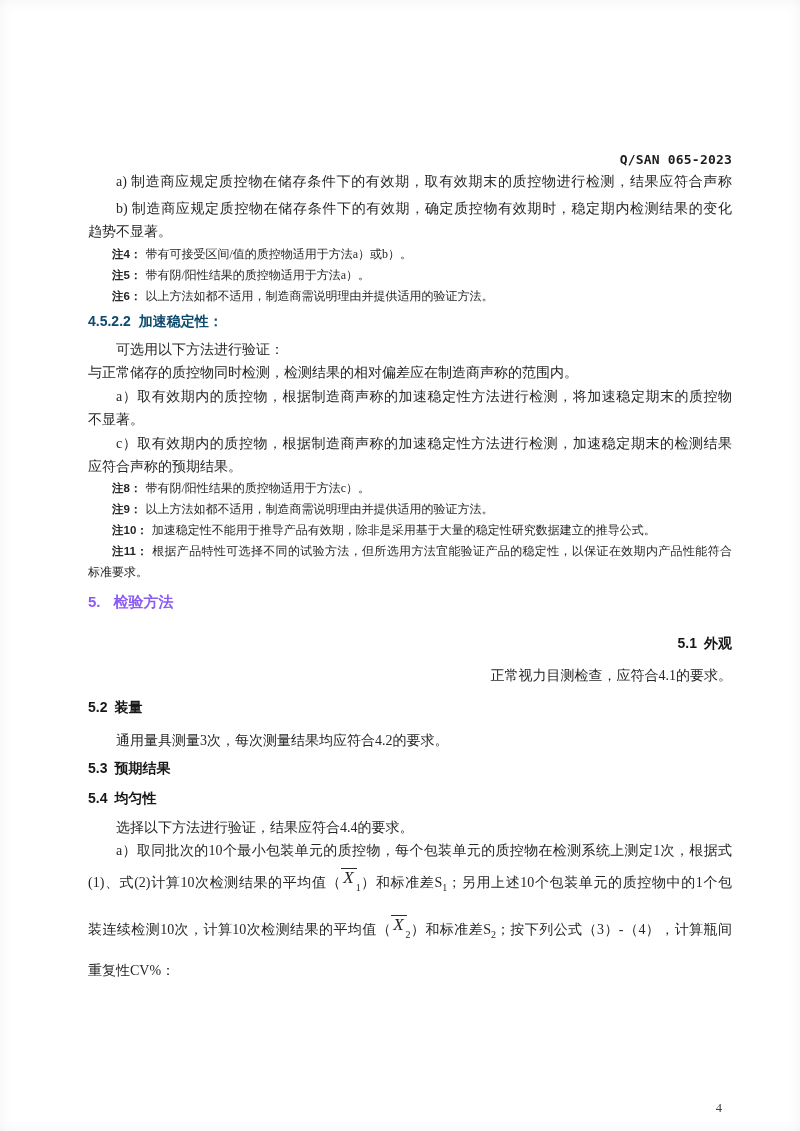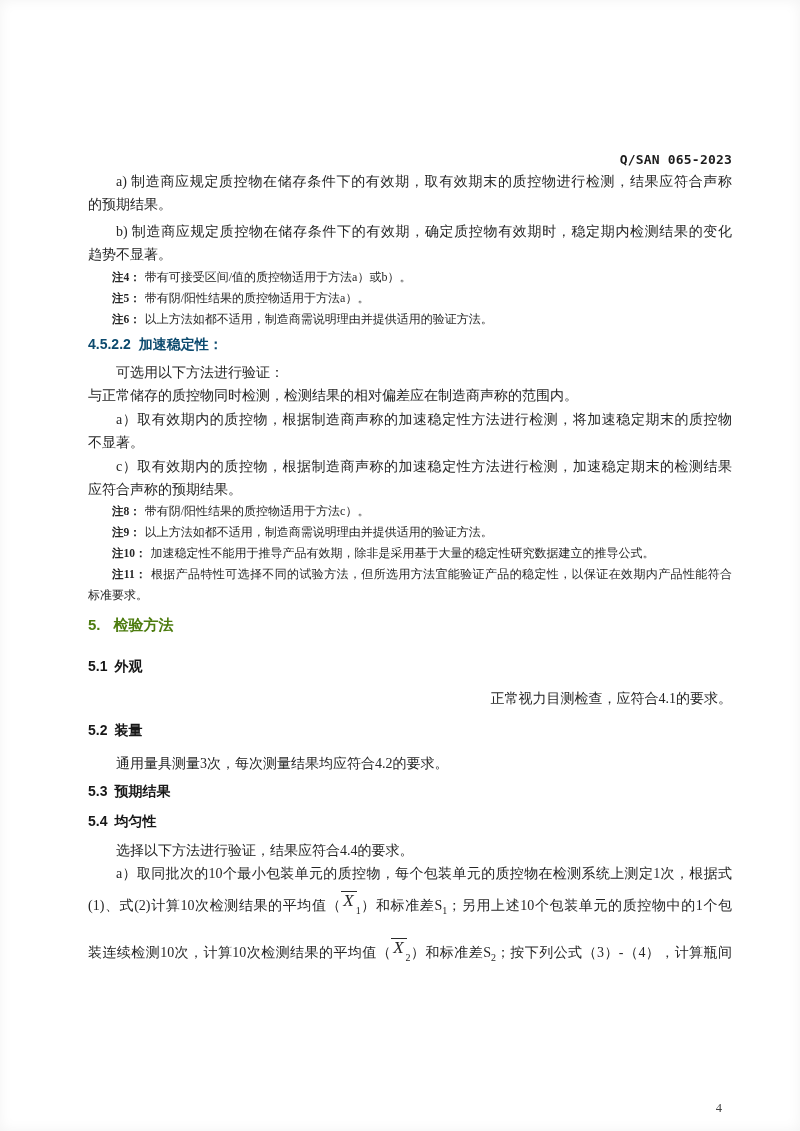--- a/index.html
+++ b/index.html
@@ -28,34 +28,34 @@
     line-height: 14px;
     letter-spacing: 0.2px;
     text-align: right;
     color: #1d1d1d;
   }
   .bl { font-size: 14px; line-height: 23px; }
   .ind { text-indent: 2em; }
   .j { text-align: justify; text-align-last: justify; }
   .note { font-size: 12px; line-height: 21px; text-indent: 2em; }
   .nlab {
-    font-family: Liberation Serif, serif;
+    font-family: Liberation Sans, sans-serif;
     font-weight: bold; font-size: 11.5px;
     margin-right: 4px;
   }
   .ncont { font-size: 12px; line-height: 21px; }
   .h2x {
     font-family: "Liberation Sans", "DejaVu Sans", sans-serif;
     font-weight: bold; font-size: 14px; line-height: 20px;
     color: #0c4a6e; word-spacing: 4px;
   }
   .h1x {
     font-family: "Liberation Sans", "DejaVu Sans", sans-serif;
     font-weight: bold; font-size: 15px; line-height: 22px;
-    color: #4d7c0f;
+    color: #8b5cf6;
   }
   .h1x .num { margin-right: 13px; }
   .hsub {
     font-family: "Liberation Sans", "DejaVu Sans", sans-serif;
     font-weight: bold; font-size: 14px; line-height: 20px;
     color: #171717;
   }
   .hsub .num { margin-right: 7px; }
   .fl { font-size: 14px; line-height: 42px; }
   .xb { font-style: italic; }
@@ -71,32 +71,31 @@
   .closing { font-size: 14px; line-height: 30px; }
   .pgnum {
     position: absolute;
     top: 1101px; right: 78px;
     font-size: 12.5px; color: #3f3f3f;
   }
   .m1 { margin-top: 1px; }  .m3 { margin-top: 3px; }
   .m4 { margin-top: 4px; }  .m6 { margin-top: 6px; }
   .m7 { margin-top: 7px; }  .m8 { margin-top: 8px; }
   .m10 { margin-top: 10px; } .m11 { margin-top: 11px; text-align: right; }
-  .m12 { margin-top: 12px; } .m20 { margin-top: 20px; }
+  .m12 { margin-top: 12px; } .m20 { margin-top: 20px; text-align: right; }
 </style>
 </head>
 <body>
 
 <div class="sheet">
   <div class="col">
 
     <div class="hdr">Q/SAN 065-2023</div>
 
     <div class="bl ind j m3">a) 制造商应规定质控物在储存条件下的有效期，取有效期末的质控物进行检测，结果应符合声称</div>
-    <div class="bl">的预期结果。</div>
     <div class="bl ind j m4">b) 制造商应规定质控物在储存条件下的有效期，确定质控物有效期时，稳定期内检测结果的变化</div>
     <div class="bl">趋势不显著。</div>
 
     <div class="note m1"><span class="nlab">注4：</span><span>带有可接受区间/值的质控物适用于方法a）或b）。</span></div>
     <div class="note"><span class="nlab">注5：</span><span>带有阴/阳性结果的质控物适用于方法a）。</span></div>
     <div class="note"><span class="nlab">注6：</span><span>以上方法如都不适用，制造商需说明理由并提供适用的验证方法。</span></div>
 
     <div class="h2x m4">4.5.2.2 加速稳定性：</div>
     <div class="bl ind m7">可选用以下方法进行验证：</div>
     <div class="bl">与正常储存的质控物同时检测，检测结果的相对偏差应在制造商声称的范围内。</div>
@@ -122,17 +121,18 @@
     <div class="hsub m6"><span class="num">5.3</span><span>预期结果</span></div>
 
     <div class="hsub m10"><span class="num">5.4</span><span>均匀性</span></div>
     <div class="bl ind m8">选择以下方法进行验证，结果应符合4.4的要求。</div>
     <div class="bl ind j">a）取同批次的10个最小包装单元的质控物，每个包装单元的质控物在检测系统上测定1次，根据式</div>
 
     <div class="fl j"><span>(1)、式(2)计算10次检测结果的平均值（</span><span class="xb"><span class="b">X</span><sub>1</sub></span><span>）和标准差S</span><sub class="ssub">1</sub><span>；另用上述10个包装单元的质控物中的1个包</span></div>
 
     <div class="fl j"><span>装连续检测10次，计算10次检测结果的平均值（</span><span class="xb"><span class="b">X</span><sub>2</sub></span><span>）和标准差S</span><sub class="ssub">2</sub><span>；按下列公式（3）-（4），计算瓶间</span></div>
 
+    <div class="closing">重复性CV%：</div>
 
   </div>
 
   <div class="pgnum">4</div>
 </div>
 
 </body></html>

